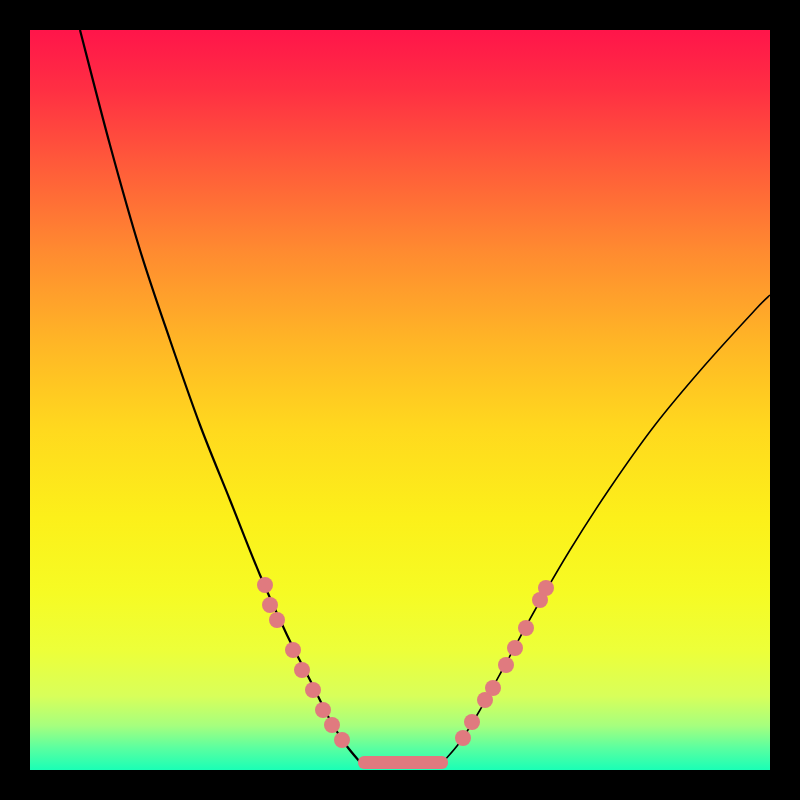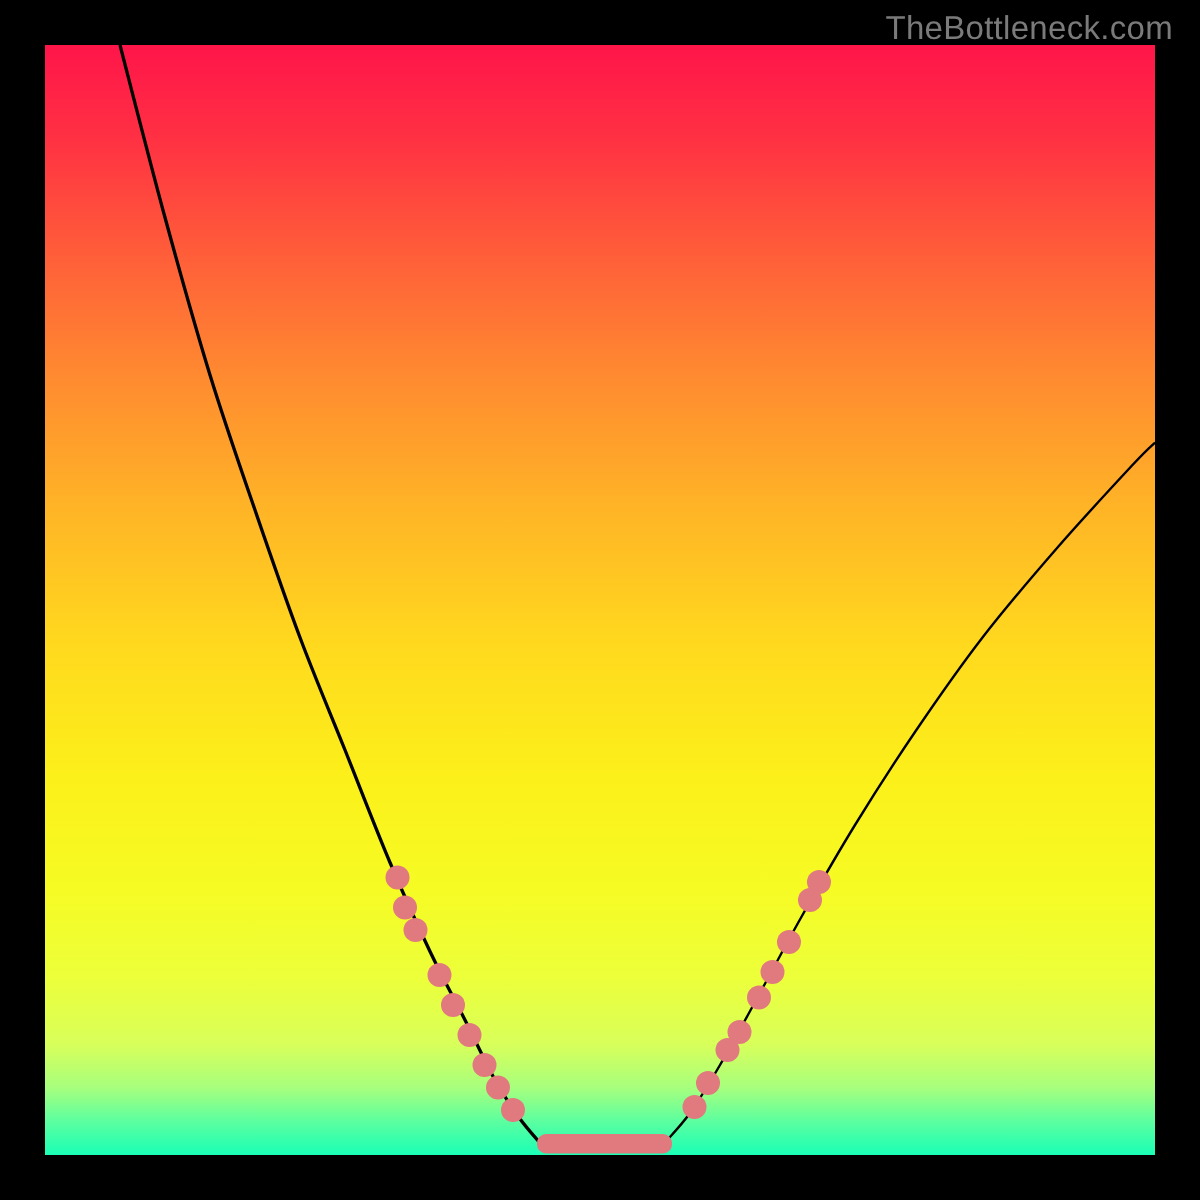--- a/index.html
+++ b/index.html
@@ -70,21 +70,20 @@
   }
   .bar {
     fill: #e07a7f;
     stroke: none;
   }
 </style>
 </head>
 <body>
 
 <div class="frame">
-  <div class="watermark">TheBottleneck.com</div>
   <div class="plot">
     <svg id="svg" width="740" height="740" viewBox="0 0 740 740">
         <path d="M 50 0 C 55 19.166666666666668, 70 78.33333333333334, 80 115 C 90 151.66666666666666, 100 187.5, 110 220 C 120 252.5, 130 280.8333333333333, 140 310 C 150 339.1666666666667, 160 368.3333333333333, 170 395 C 180 421.6666666666667, 190 445, 200 470 C 210 495, 220.5 522.5, 230 545 C 239.5 567.5, 248.66666666666666 587.5, 257 605 C 265.3333333333333 622.5, 272.8333333333333 635.8333333333334, 280 650 C 287.1666666666667 664.1666666666666, 294 679.1666666666666, 300 690 C 306 700.8333333333334, 311 708, 316 715 C 321 722, 327.6666666666667 729.1666666666666, 330 732" class="curve"></path>
         <path d="M 330 732 C 343.8333333333333 732, 399.1666666666667 732, 413 732" class="curve"></path>
         <path d="M 413 732 C 415.8333333333333 728.6666666666666, 423.8333333333333 720.6666666666666, 430 712 C 436.1666666666667 703.3333333333334, 442.5 692.8333333333334, 450 680 C 457.5 667.1666666666666, 465.8333333333333 651.6666666666666, 475 635 C 484.1666666666667 618.3333333333334, 494.1666666666667 599.1666666666666, 505 580 C 515.8333333333334 560.8333333333334, 527.5 540.3333333333334, 540 520 C 552.5 499.6666666666667, 565.8333333333334 478.8333333333333, 580 458 C 594.1666666666666 437.1666666666667, 609.1666666666666 415.5, 625 395 C 640.8333333333334 374.5, 658.3333333333334 354.1666666666667, 675 335 C 691.6666666666666 315.8333333333333, 714.1666666666666 291.6666666666667, 725 280 C 735.8333333333334 268.3333333333333, 737.5 267.5, 740 265" class="curve-thin"></path>
         <rect x="328" y="726" width="90" height="13" rx="6" class="bar"></rect>
         <circle cx="235" cy="555" r="8" class="dot"></circle>
         <circle cx="240" cy="575" r="8" class="dot"></circle>
         <circle cx="247" cy="590" r="8" class="dot"></circle>
         <circle cx="263" cy="620" r="8" class="dot"></circle>

